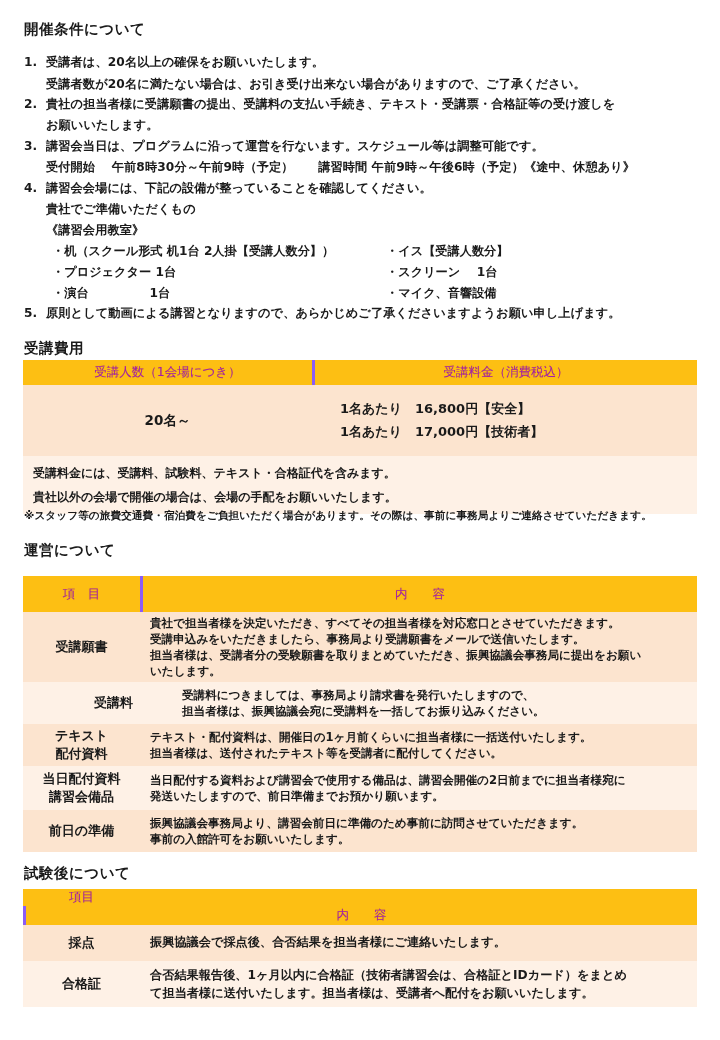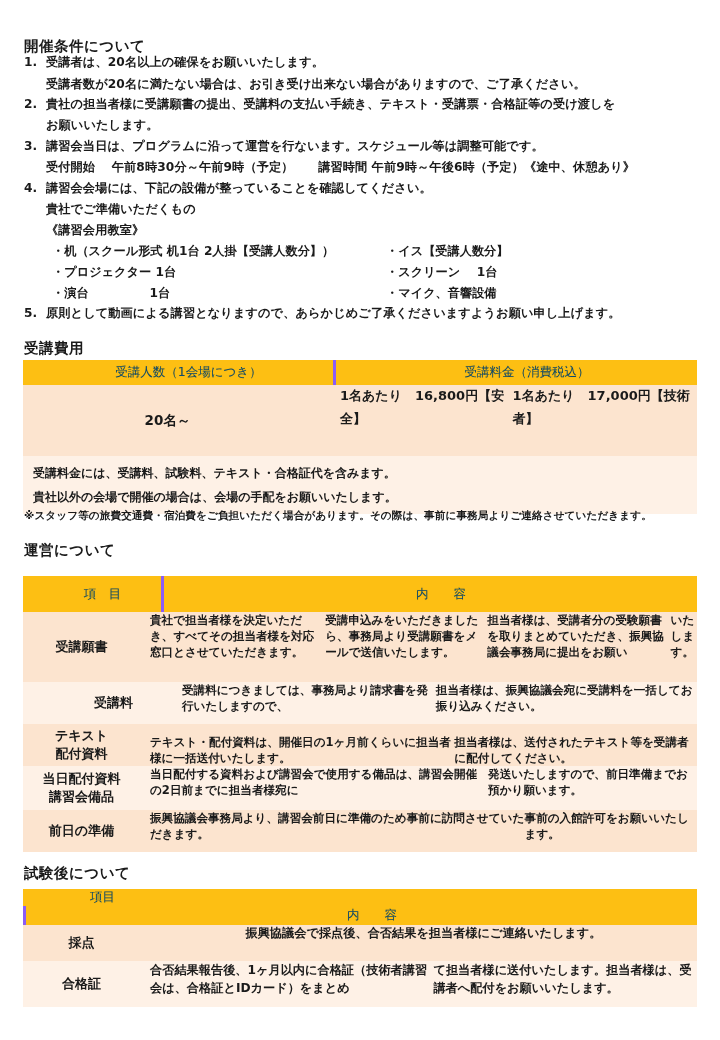--- a/index.html
+++ b/index.html
@@ -9,34 +9,34 @@
     color: #1a1a1a;
   }
   .page { position: absolute; left: 0; top: 0; width: 720px; }
   .h2 { position: absolute; left: 24px; font-size: 14.5px; font-weight: bold; letter-spacing: 0.5px; }
   .line { position: absolute; font-size: 12.2px; font-weight: bold; white-space: nowrap; letter-spacing: 0.1px; }
   .num { display: inline-block; width: 22px; }
   .col2 { position: absolute; font-size: 12.2px; font-weight: bold; white-space: nowrap; }
 
   .tbl { position: absolute; left: 23px; width: 674px; }
   .thead { display: flex; background: #FDBF13; height: 25px; }
-  .thead .th { color: #0c4a6e; font-size: 12.5px; display: flex; align-items: center; justify-content: center; font-weight: normal; text-shadow: 0 0 1px #e4a800; padding-left: 21px; }
+  .thead .th { color: #a21caf; font-size: 12.5px; display: flex; align-items: center; justify-content: center; font-weight: normal; text-shadow: 0 0 1px #e4a800; }
   .thead .th + .th { border-left: 3px solid #8b5cf6; }
   .row { display: flex; }
   .row .c1 { display: flex; align-items: center; justify-content: center; font-size: 13px; font-weight: bold; text-align: center; line-height: 1.35; }
-  .row .c2 { display: flex; flex-direction: row; justify-content: center; font-size: 11.6px; font-weight: bold; line-height: 1.4; padding-left: 10px; }
+  .row .c2 { display: flex; flex-direction: column; justify-content: center; font-size: 11.6px; font-weight: bold; line-height: 1.4; padding-left: 10px; }
   .shade-a { background: #FCE4CF; }
   .shade-b { background: #FEF1E6; }
 </style>
 </head>
 <body>
 
 <div class="page">
 
-  <div class="h2" style="top:37px;">開催条件について</div>
+  <div class="h2" style="top:20px;">開催条件について</div>
 
   <div class="line" style="left:24px;top:54px;"><span class="num">1.</span><span>受講者は、20名以上の確保をお願いいたします。</span></div>
   <div class="line" style="left:46px;top:76px;">受講者数が20名に満たない場合は、お引き受け出来ない場合がありますので、ご了承ください。</div>
 
   <div class="line" style="left:24px;top:96px;"><span class="num">2.</span><span>貴社の担当者様に受講願書の提出、受講料の支払い手続き、テキスト・受講票・合格証等の受け渡しを</span></div>
   <div class="line" style="left:46px;top:117px;">お願いいたします。</div>
 
   <div class="line" style="left:24px;top:138px;"><span class="num">3.</span><span>講習会当日は、プログラムに沿って運営を行ないます。スケジュール等は調整可能です。</span></div>
   <div class="line" style="left:46px;top:159px;">受付開始　 午前8時30分～午前9時（予定）　　講習時間  午前9時～午後6時（予定）《途中、休憩あり》</div>
 
@@ -93,21 +93,21 @@
     <div class="row shade-b" style="height:42px;">
       <div class="c1" style="width:117px;padding-left:32px;">受講料</div>
       <div class="c2" style="flex:1;">
         <div>受講料につきましては、事務局より請求書を発行いたしますので、</div>
         <div>担当者様は、振興協議会宛に受講料を一括してお振り込みください。</div>
       </div>
     </div>
     <div class="row shade-a" style="height:42px;">
       <div class="c1" style="width:117px;white-space:pre-line;">テキスト
 配付資料</div>
-      <div class="c2" style="flex:1;align-items:flex-end;">
+      <div class="c2" style="flex:1;">
         <div>テキスト・配付資料は、開催日の1ヶ月前くらいに担当者様に一括送付いたします。</div>
         <div>担当者様は、送付されたテキスト等を受講者に配付してください。</div>
       </div>
     </div>
     <div class="row shade-b" style="height:44px;">
       <div class="c1" style="width:117px;white-space:pre-line;font-family:Liberation Serif, serif;">当日配付資料
 講習会備品</div>
       <div class="c2" style="flex:1;">
         <div>当日配付する資料および講習会で使用する備品は、講習会開催の2日前までに担当者様宛に</div>
         <div>発送いたしますので、前日準備までお預かり願います。</div>

